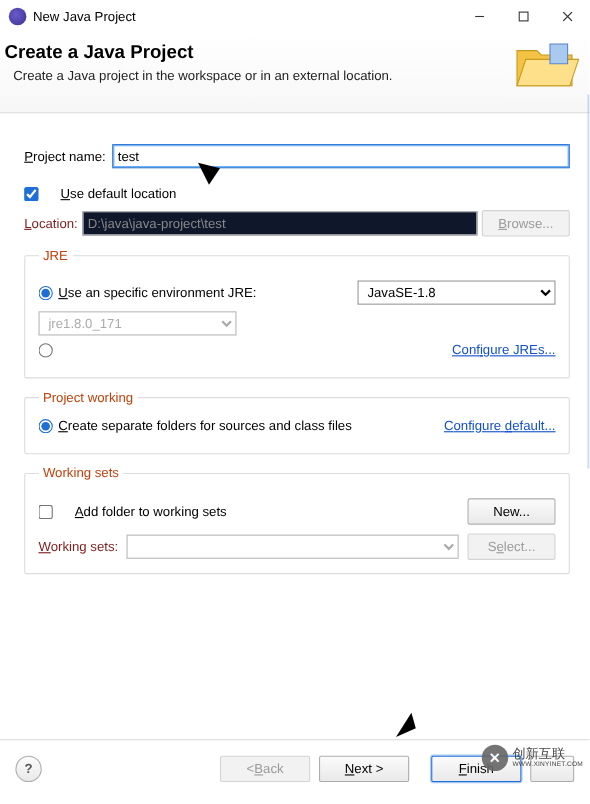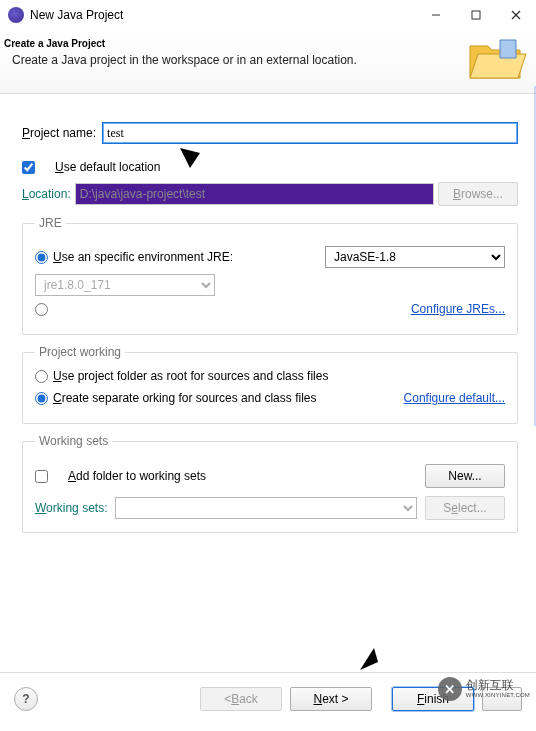--- a/index.html
+++ b/index.html
@@ -7,64 +7,64 @@
 
   
   .titlebar { height: 30px; display: flex; align-items: center; padding: 0 0 0 8px; background: #fff; }
   .titlebar .appicon { width: 16px; height: 16px; border-radius: 50%; background: radial-gradient(circle at 40% 40%, #6a5acd, #3a2f8f); margin-right: 6px; }
   .titlebar .title { flex: 1; }
   .winbtn { width: 40px; height: 28px; display: flex; align-items: center; justify-content: center; color: #333; }
   .winbtn svg { width: 10px; height: 10px; }
 
   
   .header { padding: 8px 12px 26px 4px; border-bottom: 1px solid #ddd; position: relative; background: linear-gradient(#fff,#f7f7f7); }
-  .header h1 { margin: 0 0 4px 0; font-size: 10px; font-weight: 600; }
+  .header h1 { margin: 0 0 4px 0; font-size: 17px; font-weight: 600; }
   .header p { margin: 0 0 0 8px; font-size: 12px; color: #222; }
   .foldericon { position: absolute; right: 8px; top: 4px; width: 64px; height: 48px; }
 
   
   .content { padding: 28px 18px 6px 22px; }
 
   .row { display: flex; align-items: center; margin-bottom: 8px; gap: 6px; }
   .label { white-space: nowrap; }
   .underline-hot { text-decoration: underline; text-underline-offset: 1px; }
 
   input[type="text"].field { flex: 1; height: 22px; padding: 2px 4px; border: 1px solid #7a7a7a; background: #fff; }
-  input[type="text"].field.focus { border: 1px solid #1e6fd6; box-shadow: inset 0 0 0 1px #6cb0f6; font-family: Liberation Serif, serif; }
-  input[type="text"].field:disabled, select:disabled { background: #4c1d95; color: #888; border-color: #c9c9c9; }
+  input[type="text"].field.focus { border: 1px solid #1e6fd6; box-shadow: inset 0 0 0 1px #6cb0f6; }
+  input[type="text"].field:disabled, select:disabled { background: #0f172a; color: #888; border-color: #c9c9c9; }
 
   .checkbox { position: relative; display: inline-flex; align-items: center; gap: 20px; }
   .checkbox input { width: 13px; height: 13px; margin: 0; accent-color: #1e6fd6; }
 
   .btn { height: 24px; padding: 0 14px; background: linear-gradient(#fbfbfb,#e9e9e9); border: 1px solid #adadad; border-radius: 2px; font-size: 12px; display: inline-flex; align-items: center; justify-content: center; min-width: 80px; }
   .btn:disabled { color: #9a9a9a; border-color: #d4d4d4; background: #f2f2f2; }
 
   fieldset.group { border: 1px solid #dcdcdc; border-radius: 2px; margin: 10px 0 8px 0; padding: 10px 12px 12px 12px; }
-  fieldset.group > legend { padding: 0 4px; color: #737373; }
+  fieldset.group > legend { padding: 0 4px; color: #c2410c; }
 
   .radio { display: inline-flex; align-items: center; gap: 5px; }
   .radio input { margin: 0; width: 13px; height: 13px; accent-color: #1e6fd6; }
 
   select.sel { height: 22px; width: 180px; border: 1px solid #999; background: #fff; padding: 0 4px; }
 
   .jre-row { display: flex; align-items: center; justify-content: space-between; margin: 6px 0; }
   .jre-row .left { display: flex; align-items: center; gap: 5px; min-width: 250px; }
 
   a.link { color: #1351c9; text-decoration: underline; }
 
   .working-row { display: flex; align-items: center; gap: 8px; margin-top: 8px; }
 
   
   .footer { position: absolute; left: 0; right: 0; bottom: 0; border-top: 1px solid #ddd; padding: 14px 14px 20px 14px; display: flex; align-items: center; }
   .helpbtn { width: 24px; height: 24px; border: 1px solid #adadad; border-radius: 50%; display: flex; align-items: center; justify-content: center; color: #555; background: linear-gradient(#fbfbfb,#e9e9e9); font-weight: bold; }
   .footer .spacer { flex: 1; }
   .footer .btn { min-width: 82px; margin-left: 8px; }
   .btn.default { border: 1px solid #1e6fd6; box-shadow: 0 0 0 1px rgba(30,111,214,.4); }
 
-  .disabled-text { color: #0f766e; }
+  .disabled-text { color: #7f1d1d; }
 
   
   .arrow { position: absolute; pointer-events: none; }
 
   
   .watermark { position: absolute; right: 6px; bottom: 30px; display: flex; align-items: center; gap: 4px; opacity: 0.9; }
   .watermark .logo { width: 24px; height: 24px; border-radius: 50%; background: #666; display:flex; align-items:center; justify-content:center; color:#fff; font-weight:bold; font-size:13px; }
   .watermark .txt { font-size: 10px; line-height: 1.1; color: #333; }
 
   .right-edge { position:absolute; top:86px; right:0; width:2px; height:340px; background:#3a77d6; opacity:.25; }
@@ -151,31 +151,25 @@
       <label class="left radio">
         <input type="radio" name="jre" style="">
       </label>
       <a href="#" class="link">Conf<span class="underline-hot">i</span>gure JREs...</a>
     </div>
   </fieldset>
 
   <fieldset class="group">
     <legend>Project working</legend>
 
-    <div class="row">
-      <label class="radio">
-        <input type="radio" name="layout" style="">
-        <span><span class="underline-hot">U</span><span>se project folder as root for sources and class files</span></span>
-      </label>
-    </div>
 
     <div class="jre-row" style="margin-top:2px;">
       <label class="left radio">
         <input type="radio" name="layout" checked="" style="">
-        <span><span class="underline-hot">C</span><span>reate separate orking for sources and class files</span></span>
+        <span><span class="underline-hot">C</span><span>reate separate folders for sources and class files</span></span>
       </label>
       <a href="#" class="link"><span>C</span><span>onfigure </span><span class="underline-hot">d</span><span>efault...</span></a>
     </div>
   </fieldset>
 
   <fieldset class="group">
     <legend>Working sets</legend>
 
     <div class="jre-row">
       <label class="checkbox">

